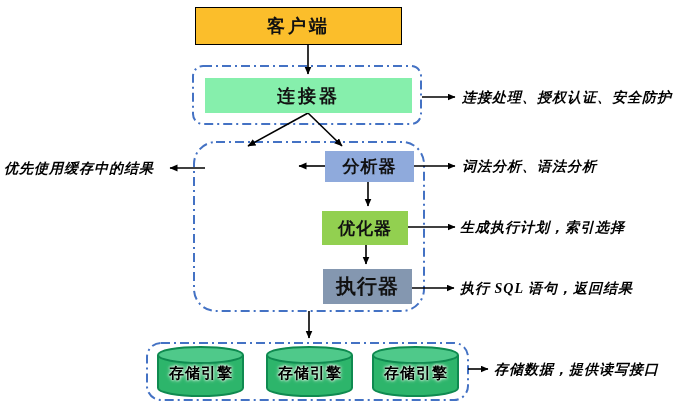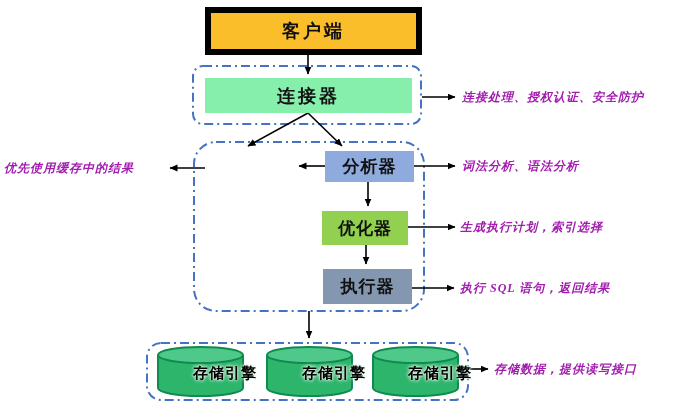--- a/index.html
+++ b/index.html
@@ -6,42 +6,41 @@
   .canvas{
     position:relative;width:690px;height:405px;background:#fff;overflow:hidden;
     font-family:"Liberation Sans","DejaVu Sans",sans-serif;
   }
   .overlay{position:absolute;left:0;top:0;width:690px;height:405px;}
   .box{
     position:absolute;display:flex;align-items:center;justify-content:center;
     font-weight:bold;font-size:18px;letter-spacing:3px;color:#111;
     font-family:"Liberation Serif","DejaVu Serif",serif;
   }
-  .box-client{left:205px;top:7px;width:205px;height:36px;border:6px solid #000000;}
+  .box-client{left:195px;top:7px;width:205px;height:36px;border:1px solid #000000;}
   .box-connector{left:205px;top:78px;width:207px;height:35px;}
   .box-query-cache{left:205px;top:151px;width:89px;height:31px;font-size:17px;letter-spacing:1px;}
   .box-analyzer{left:325px;top:151px;width:89px;height:31px;font-size:17px;letter-spacing:1px;}
   .box-optimizer{left:322px;top:211px;width:86px;height:34px;font-size:17px;letter-spacing:1px;}
-  .box-executor{left:323px;top:269px;width:89px;height:35px;font-size:17px;letter-spacing:1px;}
+  .box-executor{left:323px;top:269px;width:89px;height:35px;font-size:20px;letter-spacing:1px;}
   .note{
-    position:absolute;font-size:12px;font-weight:bold;font-style:italic;color:#a21caf;
+    position:absolute;font-size:14px;font-weight:bold;font-style:italic;color:#000000;
     white-space:nowrap;letter-spacing:1px;
     font-family:"Liberation Serif","DejaVu Serif",serif;
   }
   .note-connector{left:462px;top:89px;}
   .note-analyzer{left:462px;top:158px;}
   .note-optimizer{left:460px;top:219px;}
   .note-executor{left:460px;top:280px;}
   .note-storage{left:494px;top:361px;}
   .note-query-cache{left:4px;top:160px;}
   .cyl-label{
     position:absolute;width:86px;text-align:center;font-size:15px;font-weight:bold;color:#000;
     font-family:"Liberation Serif","DejaVu Serif",serif;letter-spacing:1px;
     text-shadow:0 0 2px #dff3e3,0 0 3px #dff3e3,0 0 4px #dff3e3;
-    padding-left:24px;
   }
   .cyl-label-1{left:158px;top:364px;}
   .cyl-label-2{left:267px;top:364px;}
   .cyl-label-3{left:373px;top:364px;}
   .dashed-rect{fill:none;stroke-width:2px;stroke-dasharray:9 4 2 4;}
   .flow-line{stroke:#000;stroke-width:1.6px;fill:none;}
 </style>
 </head>
 <body>
 

